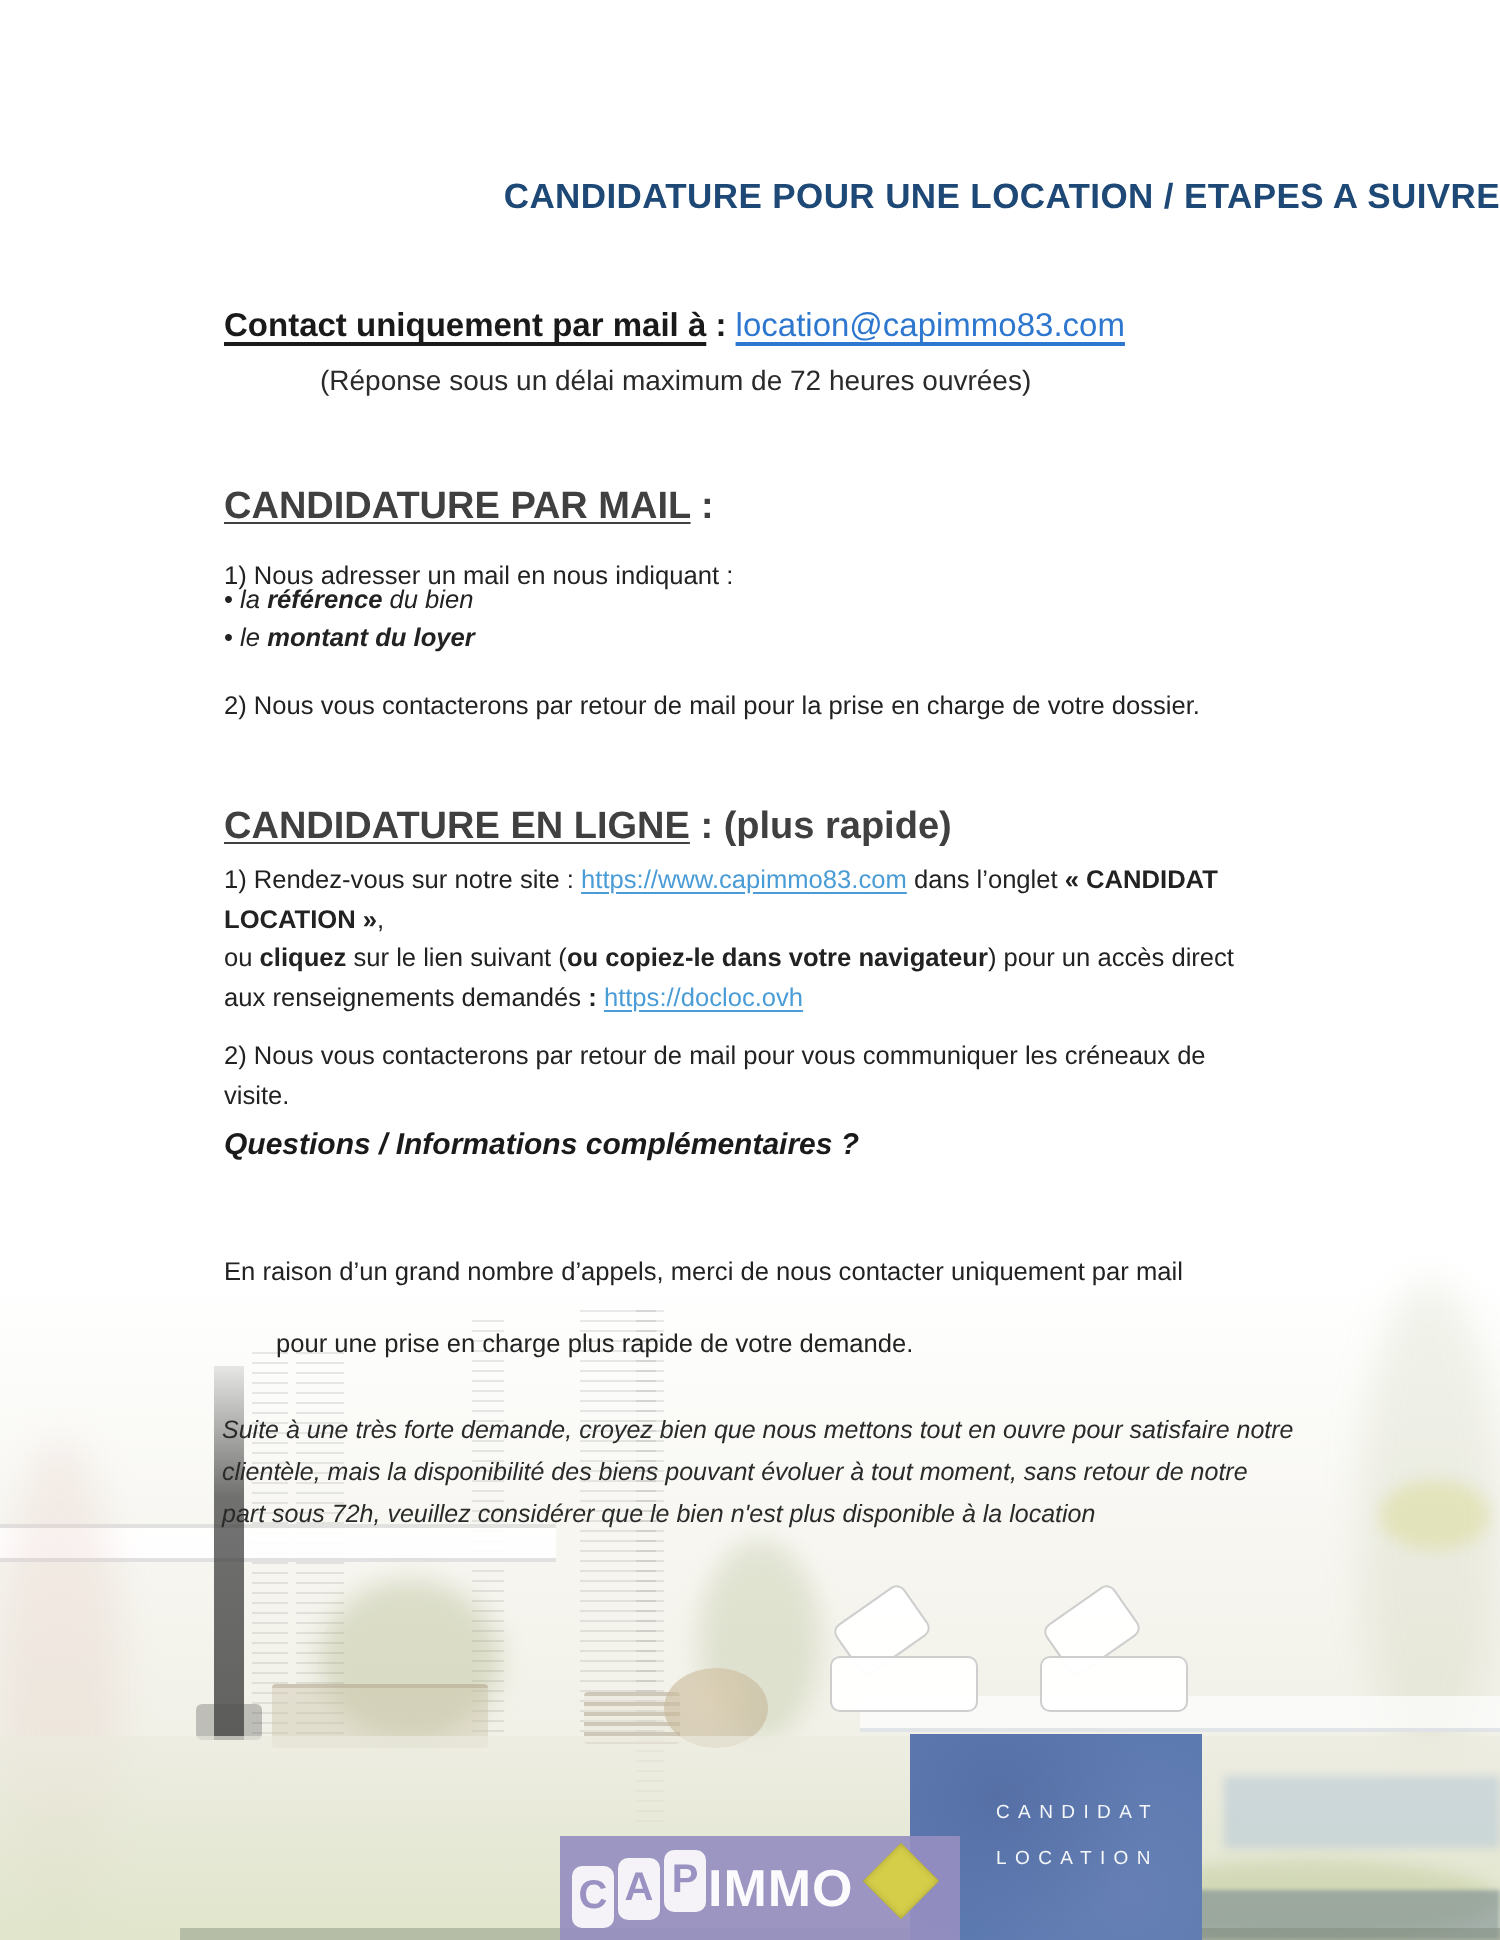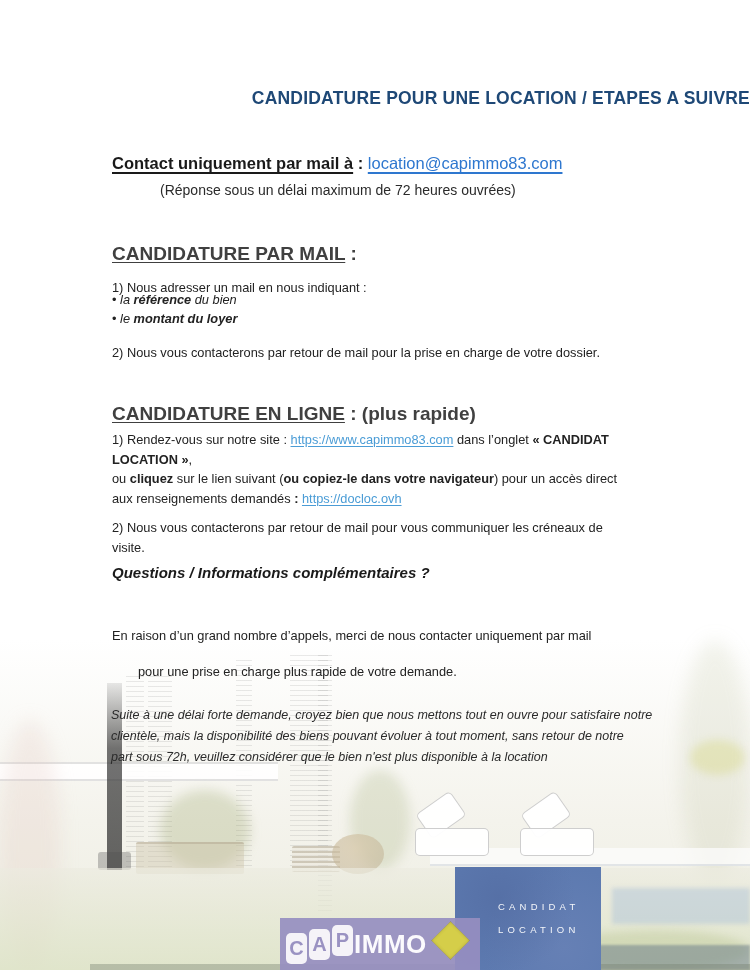--- a/index.html
+++ b/index.html
@@ -106,21 +106,21 @@
   <div class="abs body-line" style="left:112px;top:452px;text-align:right;"><span class="b">LOCATION »</span><span>,</span></div>
   <div class="abs body-line" style="left:112px;top:491px;"><span>aux renseignements demandés </span><span class="b">: </span><a class="sitelink" href="#">https://docloc.ovh</a></div>
   <div class="abs body-line" style="left:112px;top:471px;"><span>ou </span><span class="b">cliquez</span><span> sur le lien suivant (</span><span class="b">ou copiez-le dans votre navigateur</span><span>) pour un accès direct</span></div>
   <div class="abs body-line" style="left:112px;top:520px;">2) Nous vous contacterons par retour de mail pour vous communiquer les créneaux de</div>
   <div class="abs body-line" style="left:112px;top:540px;">visite.</div>
 
   <div class="abs q-head" style="left:112px;top:564px;font-style:italic;">Questions / Informations complémentaires ?</div>
   <div class="abs body-line" style="left:112px;top:628px;">En raison d’un grand nombre d’appels, merci de nous contacter uniquement par mail</div>
   <div class="abs body-line" style="left:112px;top:664px;margin-left:26px;">pour une prise en charge plus rapide de votre demande.</div>
 
-  <div class="abs notice-line" style="left:111px;top:708px;">Suite à une délai forte demande, croyez bien que nous mettons tout en ouvre pour satisfaire notre</div>
+  <div class="abs notice-line" style="left:111px;top:708px;">Suite à une très forte demande, croyez bien que nous mettons tout en ouvre pour satisfaire notre</div>
   <div class="abs notice-line" style="left:111px;top:729px;">clientèle, mais la disponibilité des biens pouvant évoluer à tout moment, sans retour de notre</div>
   <div class="abs notice-line" style="left:111px;top:750px;">part sous 72h, veuillez considérer que le bien n'est plus disponible à la location</div>
 
   <div class="badge">
     <div class="badge-line" style="left:43px;top:34px;">CANDIDAT</div>
     <div class="badge-line" style="left:43px;top:57px;">LOCATION</div>
   </div>
 
   <div class="logo-box">
     <div class="tile" style="left:6px;top:15px;">C</div>

